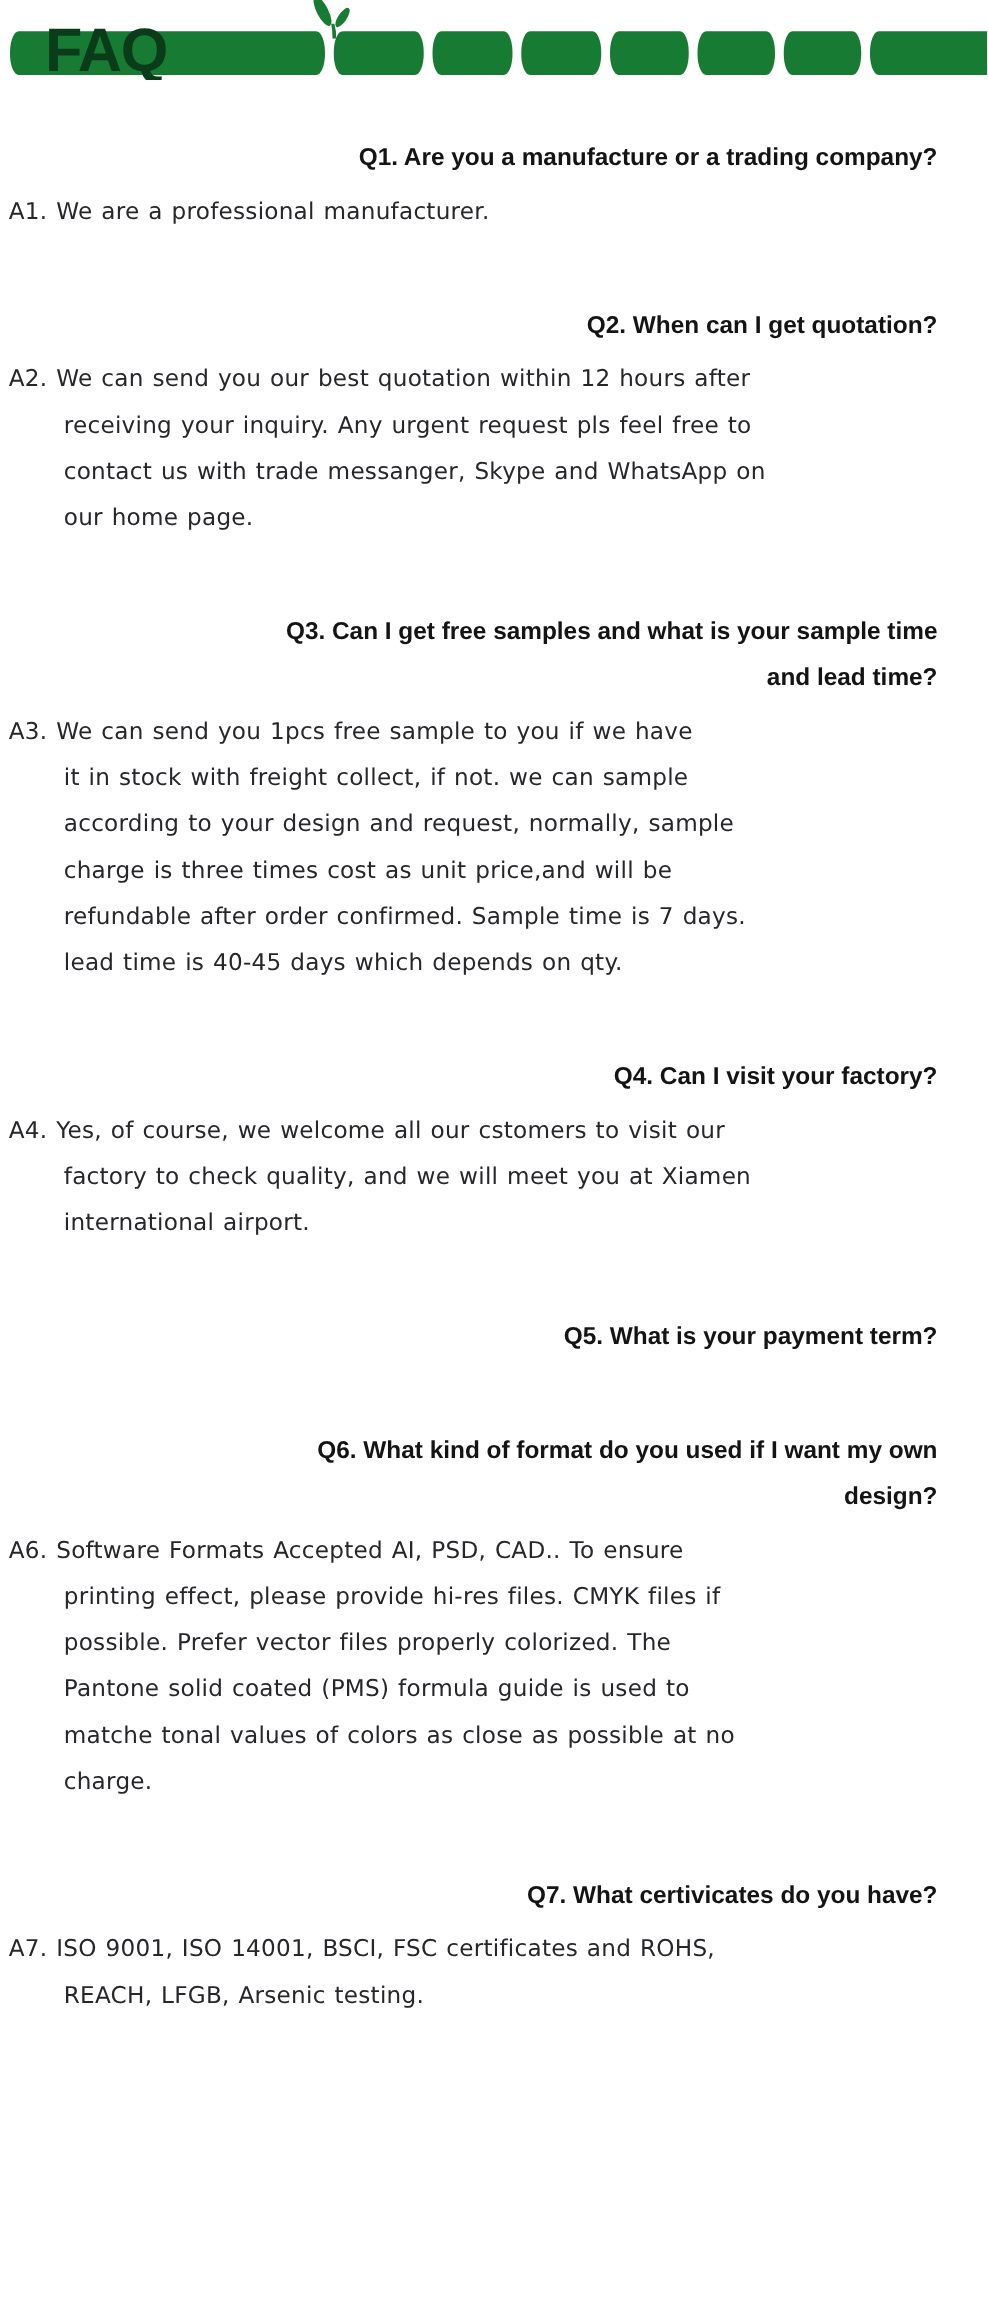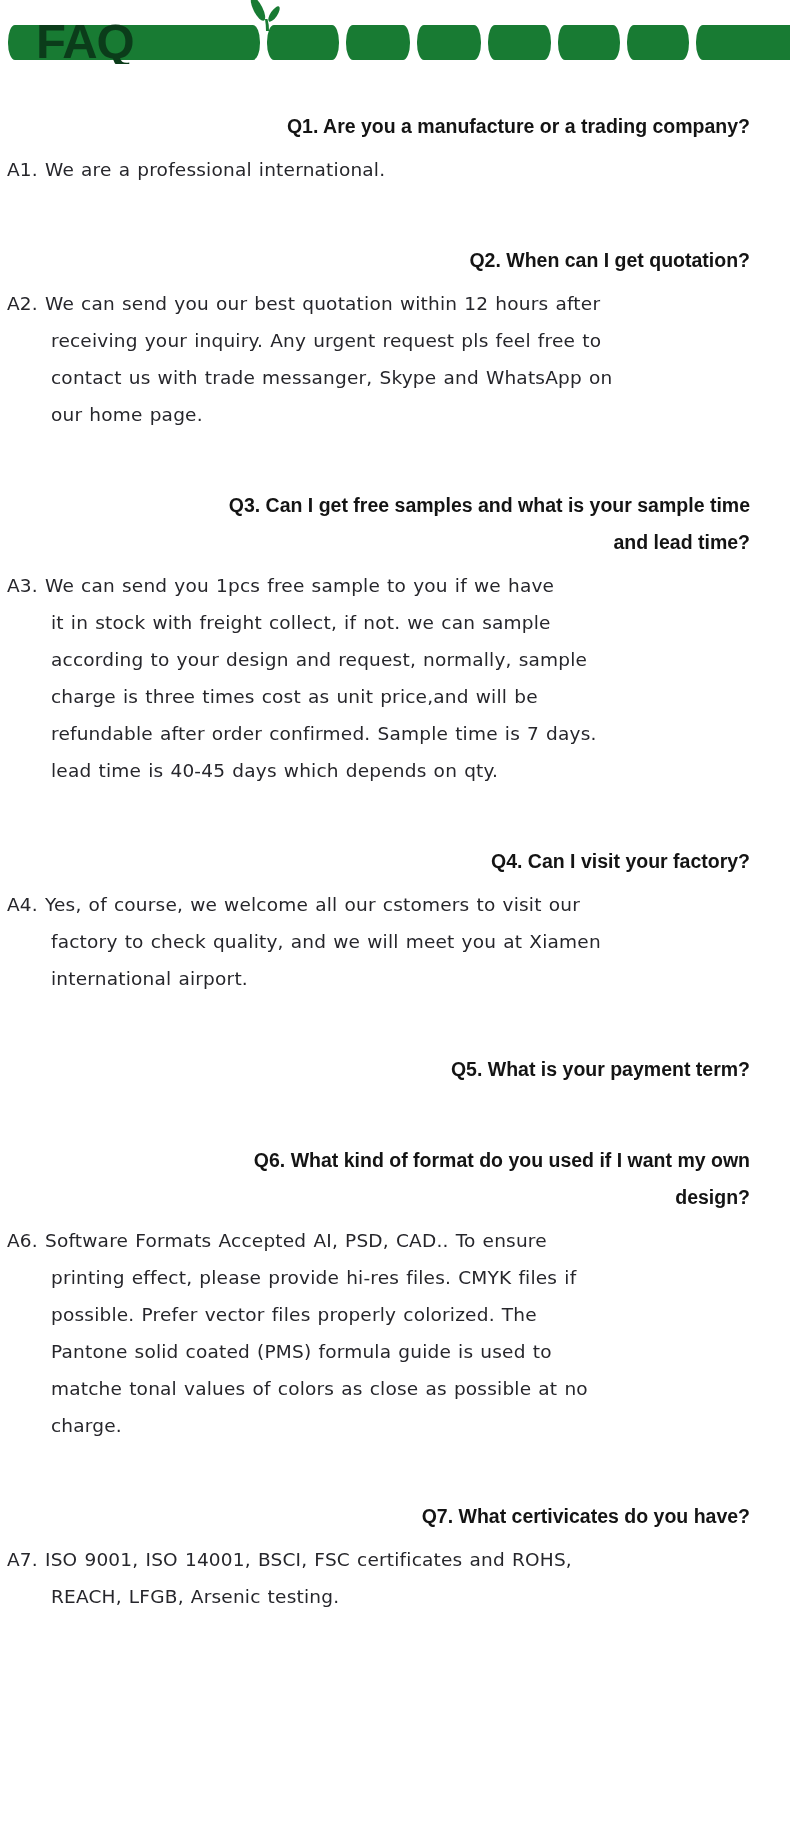--- a/index.html
+++ b/index.html
@@ -86,21 +86,21 @@
       <path d="M27 22 q1 6 1 12 l3 0 q0 -7 -1.5 -12 z"></path>
     </g>
   </svg>
   <div class="faq-title">FAQ</div>
 </header>
 
 <main class="content">
 
   <section class="qa">
     <h2 class="q">Q1. Are you a manufacture or a trading company?</h2>
-    <p class="a">A1. We are a professional international.</p>
+    <p class="a">A1. We are a professional manufacturer.</p>
   </section>
 
   <section class="qa">
     <h2 class="q">Q2. When can I get quotation?</h2>
     <p class="a">A2. We can send you our best quotation within 12 hours after
 receiving your inquiry. Any urgent request pls feel free to
 contact us with trade messanger, Skype and WhatsApp on
 our home page.</p>
   </section>
 

